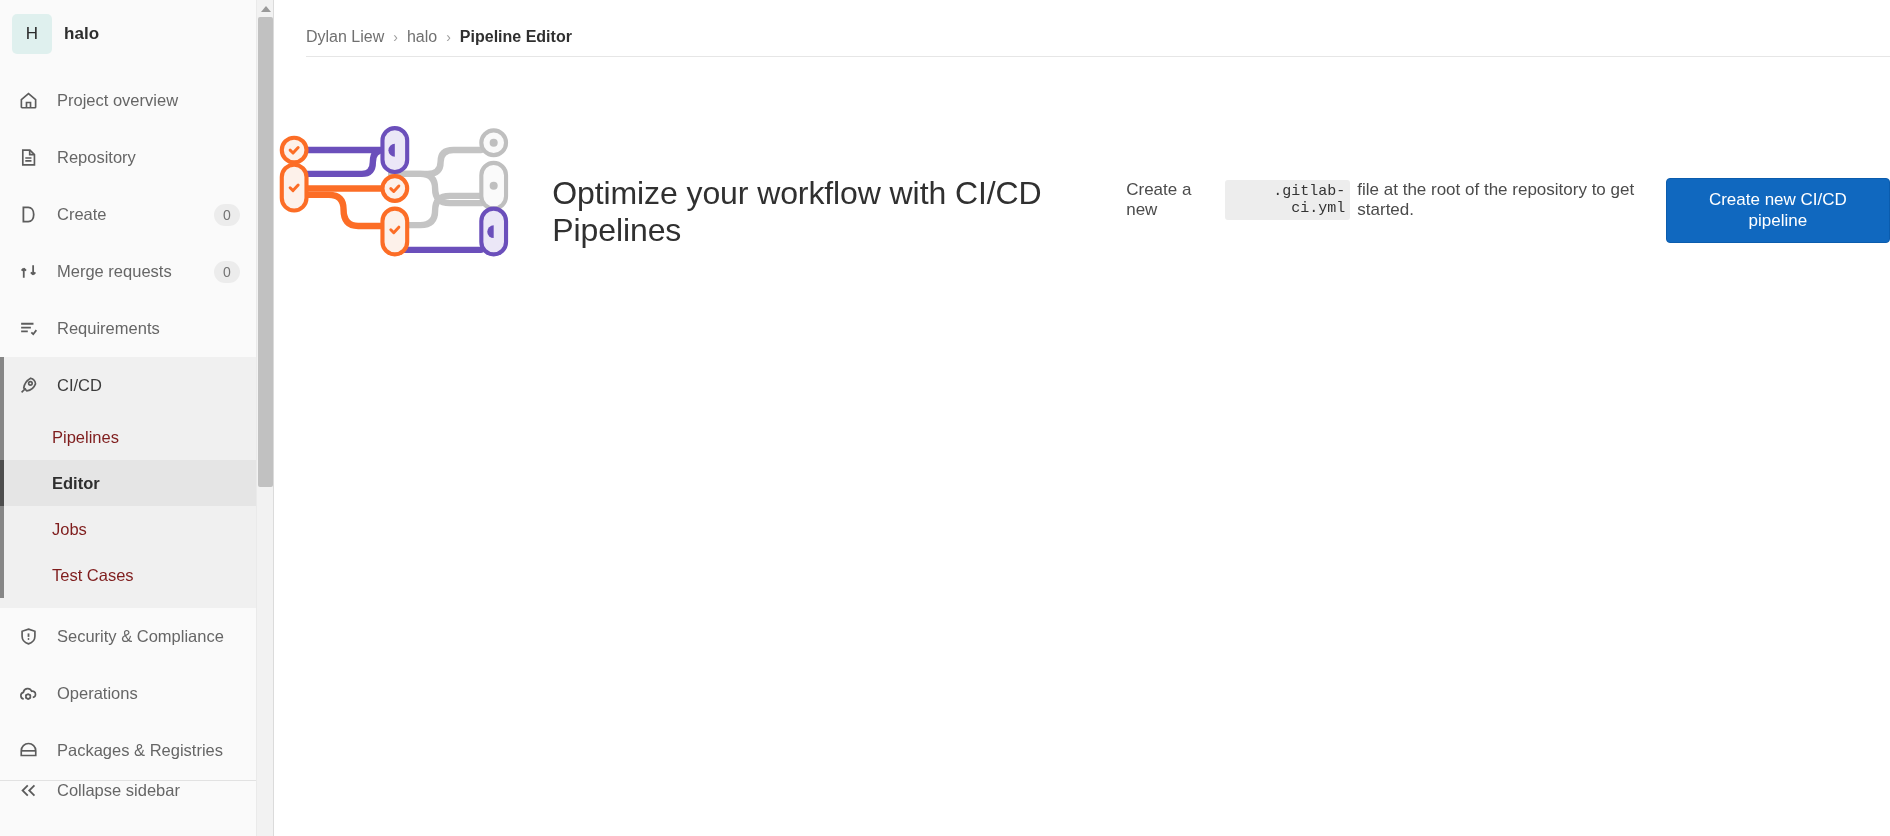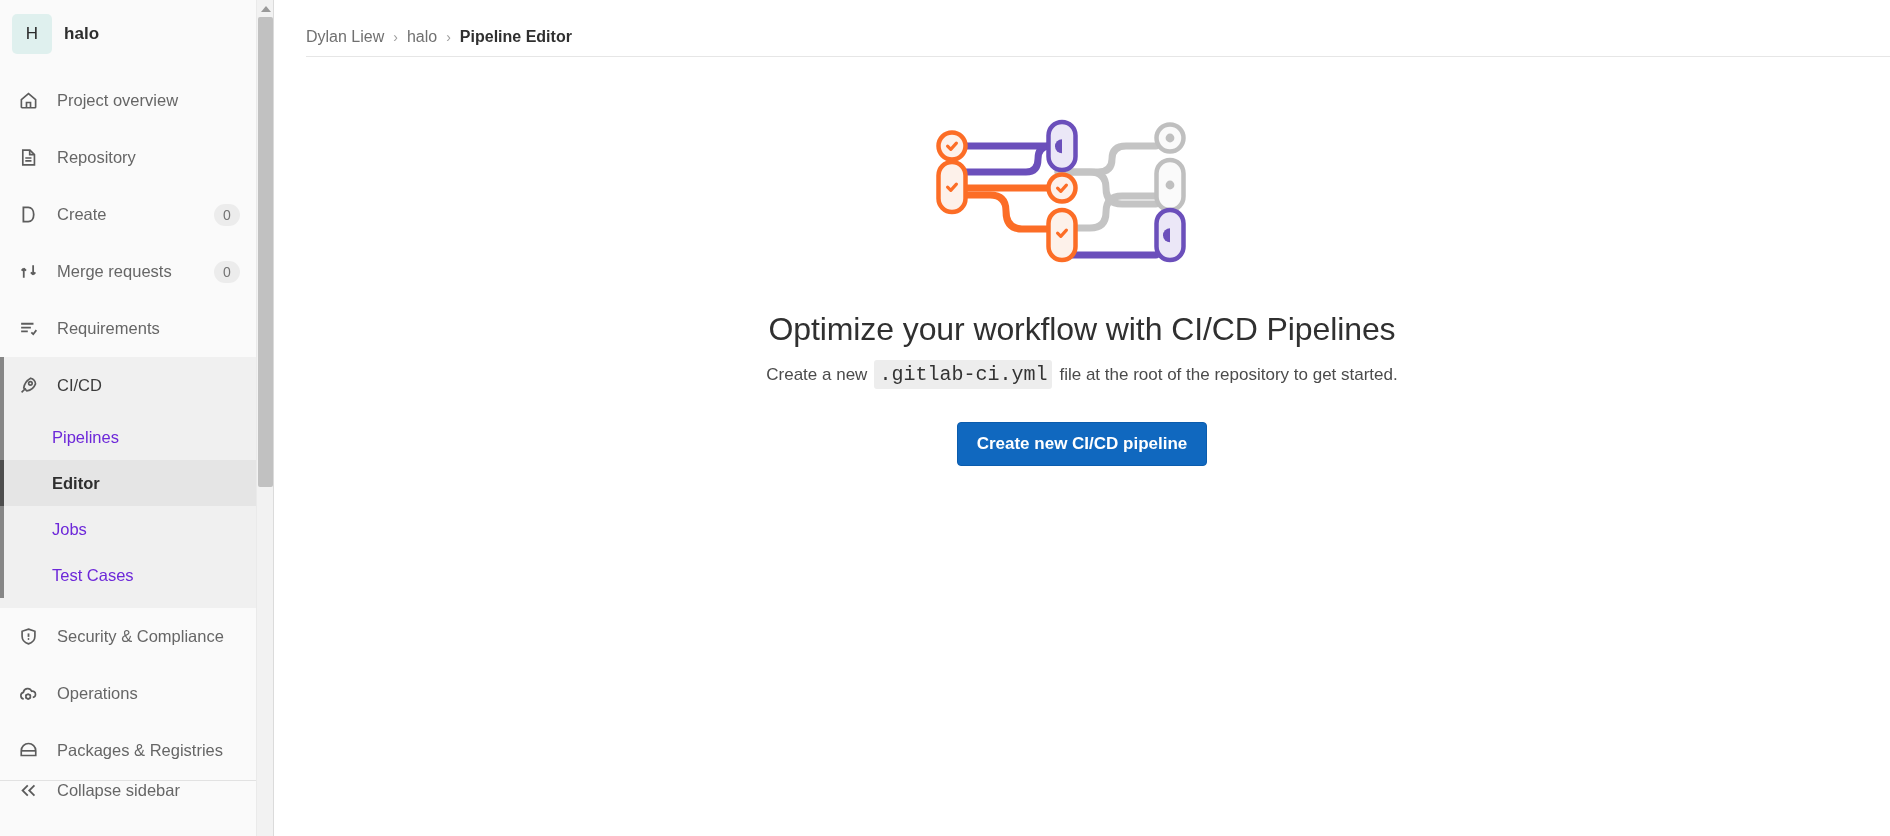--- a/index.html
+++ b/index.html
@@ -116,21 +116,21 @@
     width: 4px;
     background: #868686;
   }
 
   .sub-nav { padding-bottom: 10px; }
   .sub-item {
     display: flex;
     align-items: center;
     height: 46px;
     padding-left: 52px;
-    color: #6d28d9;
+    color: #7f1d1d;
     font-size: 16.5px;
     position: relative;
     cursor: pointer;
   }
   .sub-item::before {
     content: "";
     position: absolute;
     left: 0; top: 0; bottom: 0;
     width: 4px;
     background: #868686;
@@ -225,59 +225,59 @@
     width: 1596px;
     height: 1px;
     background: #e6e6e6;
   }
 
   
   .empty-state {
     width: 100%;
     padding-top: 56px;
     display: flex;
-    flex-direction: column;
+    flex-direction: row;
     align-items: center;
   }
   .pipeline-illustration { width: 304px; height: 162px; }
   .empty-title {
     margin-top: 36px;
     font-size: 32px;
     font-weight: 400;
     color: #303030;
     letter-spacing: -.1px;
   }
   .empty-desc {
     margin-top: 12px;
     font-size: 17px;
     color: #4b4b4b;
     display: flex;
     align-items: baseline;
     gap: 7px;
   }
   .code-chip {
     font-family: "Liberation Mono", monospace;
-    font-size: 20px;
+    font-size: 15px;
     background: #ededed;
     border-radius: 3px;
     padding: 3px 5px;
     color: #333333;
+    text-align: right;
   }
   .cta-button {
     margin-top: 33px;
     background: #1068bf;
     color: #ffffff;
     border: 1px solid #0b5cad;
     border-radius: 4px;
     font-size: 17px;
     font-family: "Liberation Sans", sans-serif;
     padding: 11px 19px;
     cursor: pointer;
     line-height: 1.2;
-    font-weight: bold;
   }
 </style>
 </head>
 <body>
 
 <div class="app">
 
   <aside class="sidebar">
     <div class="sidebar-scrollarea">
 

